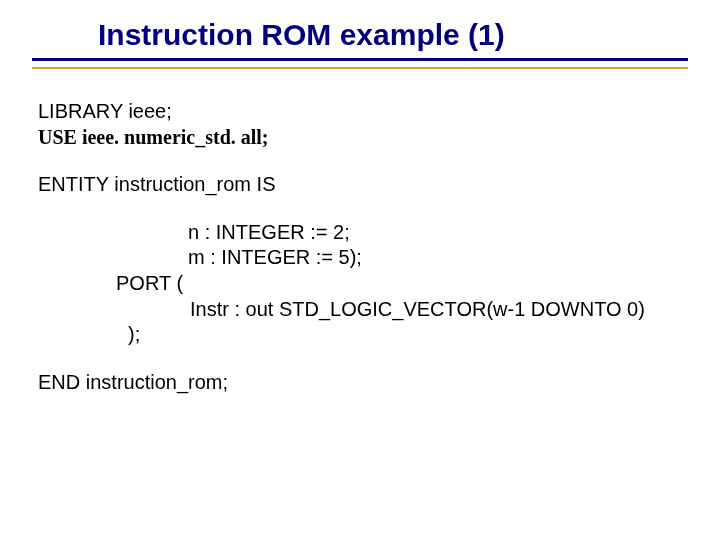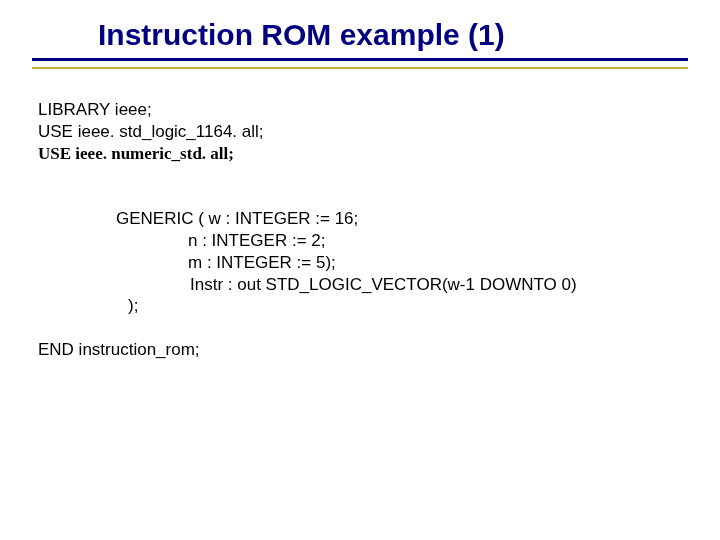--- a/index.html
+++ b/index.html
@@ -27,21 +27,21 @@
   }
   .rule-wrap {
     margin: 0 32px 0 32px;
     height: 6px;
     border-top: 3px solid #000080;
     border-bottom: 2px solid #c8b038;
     box-sizing: content-box;
   }
   .body {
     margin: 30px 0 0 38px;
-    font-size: 17px;
+    font-size: 20px;
     line-height: 1.28;
   }
   .body p {
     margin: 0;
   }
   .block-space {
     height: 22px;
   }
   .bold { font-weight: bold; font-family: Liberation Serif, serif; }
   .indent1 { padding-left: 78px; }
@@ -53,31 +53,31 @@
 <body>
 
 <div class="slide">
 
   <div class="title">Instruction ROM example (1)</div>
 
   <div class="rule-wrap"></div>
 
   <div class="body">
     <p>LIBRARY ieee;</p>
-    <p>USE ieee. std_logic_1164. all;</p>
     <p class="bold">USE ieee. numeric_std. all;</p>
 
     <div class="block-space"></div>
 
+    <p>ENTITY instruction_rom IS</p>
 
     <div class="block-space"></div>
 
-    <p class="indent1">GENERIC ( w : INTEGER := 16;</p>
     <p class="indent2">n : INTEGER  := 2;</p>
     <p class="indent2">m : INTEGER := 5);</p>
+    <p class="indent1">PORT (</p>
     <p class="indent2b">Instr : out STD_LOGIC_VECTOR(w-1 DOWNTO 0)</p>
     <p class="indent3">);</p>
 
     <div class="block-space"></div>
 
     <p>END instruction_rom;</p>
   </div>
 
 </div>
 

